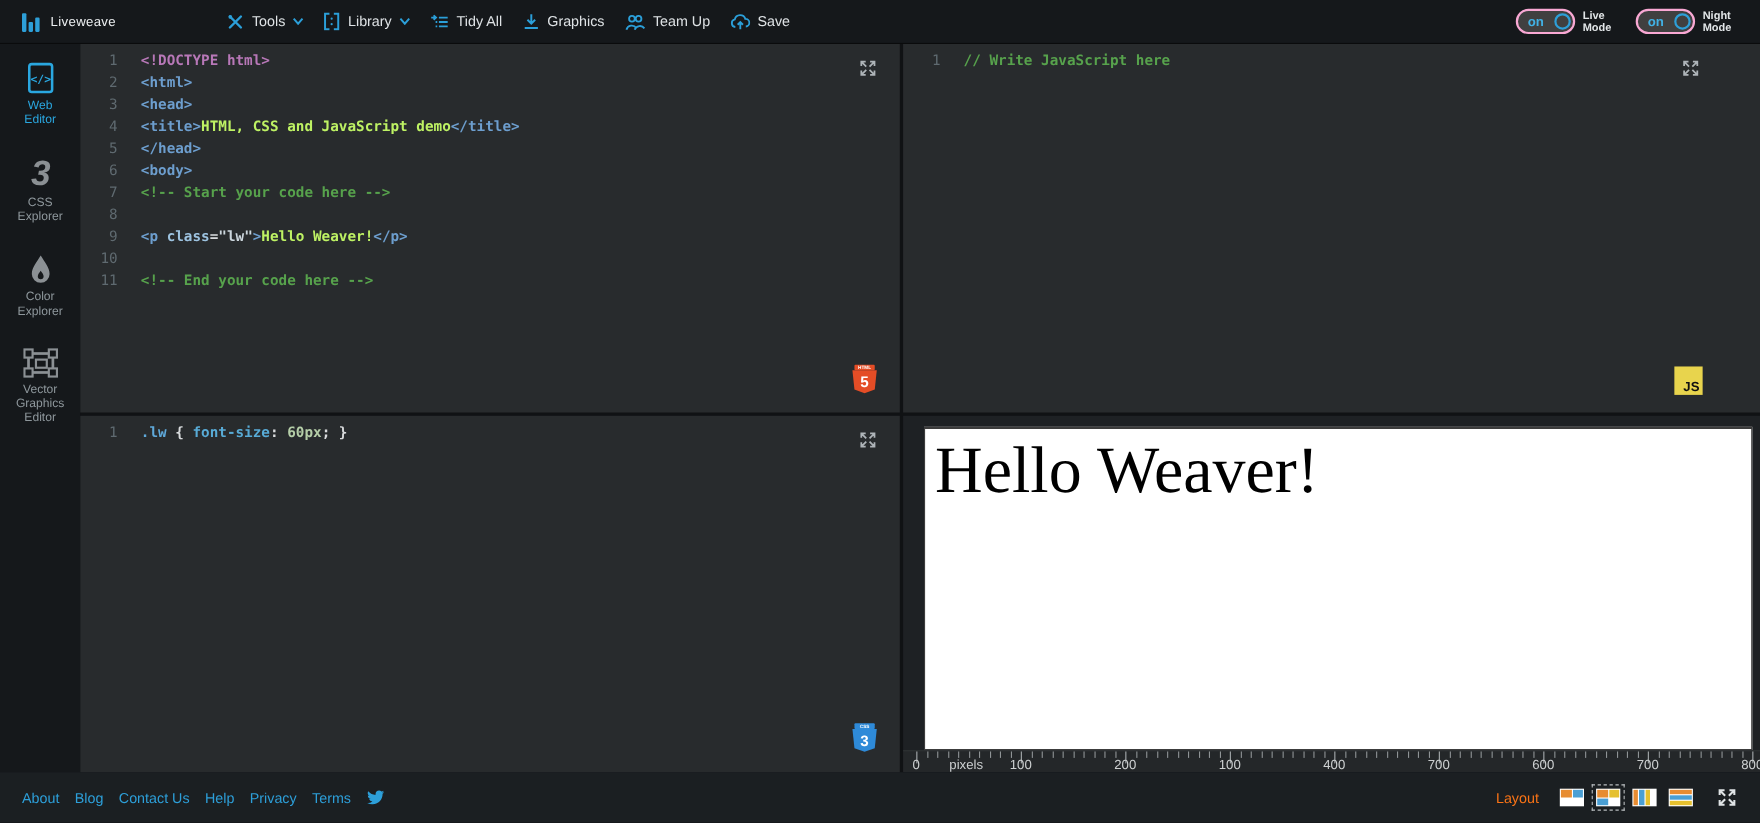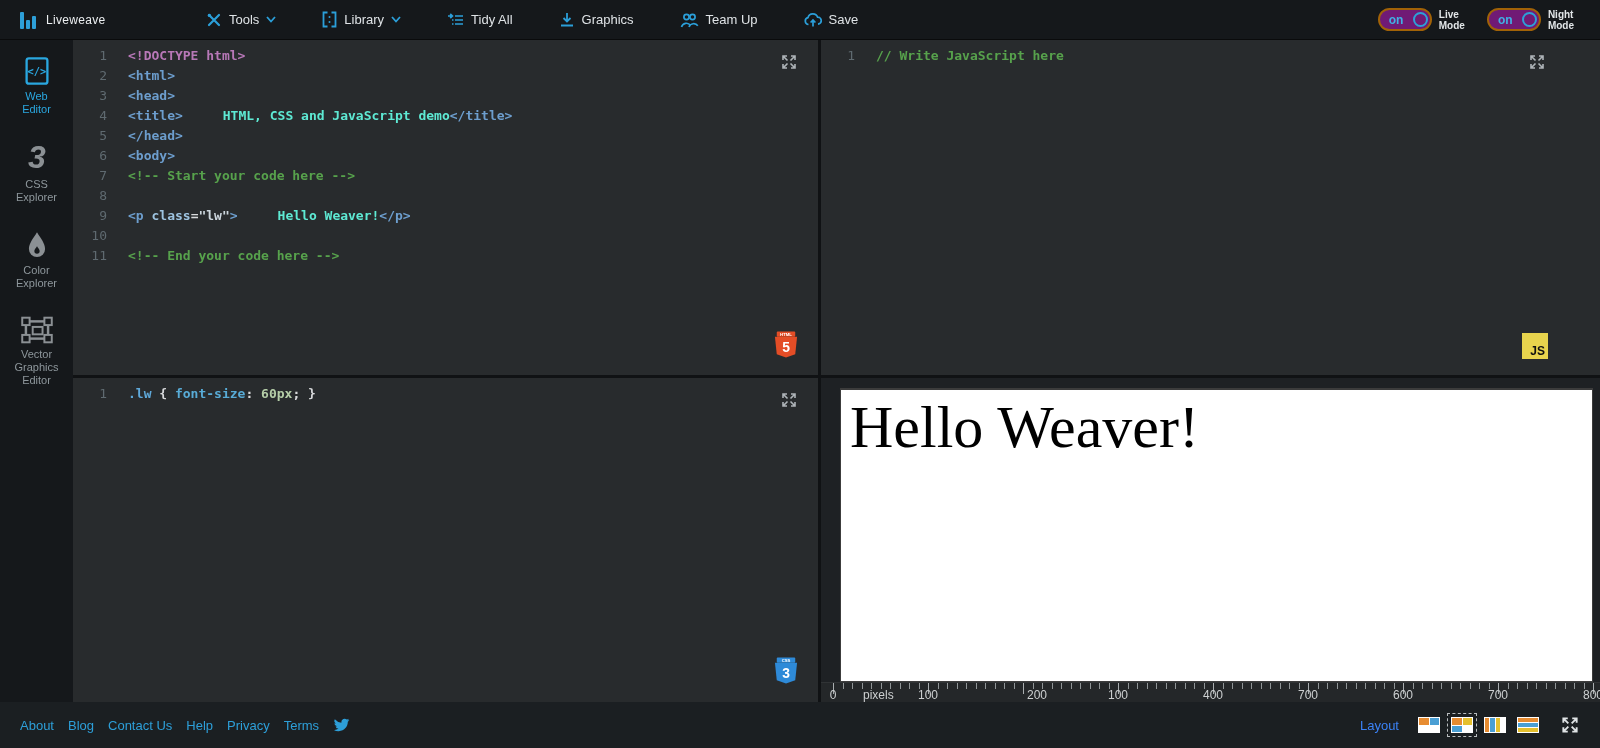--- a/index.html
+++ b/index.html
@@ -9,28 +9,28 @@
   .app { width:1600px; height:748px; display:flex; flex-direction:column; }
 
   
   .topbar { height:40px; background:#15181b; display:flex; align-items:center;
     flex:none; border-bottom:1px solid #0a0b0c; }
   .brand { display:flex; align-items:center; gap:10px; padding-left:20px; width:160px; cursor:pointer;}
   .logo { display:flex; align-items:flex-end; gap:2px; height:18px; }
   .logo i { display:block; width:4px; background:#2d9fd8; border-radius:1px; }
   .logo .b1{height:17px;} .logo .b2{height:9px;} .logo .b3{height:13px;}
   .brand-text { color:#eceff1; font-size:12px; font-weight:500; letter-spacing:.3px; }
-  .menu { display:flex; align-items:center; gap:46px; margin-left:46px; }
+  .menu { display:flex; align-items:center; gap:18px; margin-left:46px; }
   .menu-item { display:flex; align-items:center; gap:7px; color:#dfe3e6; font-size:13px;
     cursor:pointer; }
   .menu-item svg { display:block; }
   .toggles { margin-left:auto; display:flex; align-items:center; gap:22px; padding-right:26px; }
   .toggle-group { display:flex; align-items:center; gap:7px; cursor:pointer; }
-  .pill { width:54px; height:23px; border:2px solid #a16207; border-radius:12px;
-    background:#701a75; display:flex; align-items:center; }
+  .pill { width:54px; height:23px; border:2px solid #f9a8d4; border-radius:12px;
+    background:#404040; display:flex; align-items:center; }
   .pill .on-text { color:#41b1e4; font-size:12px; font-weight:bold; margin-left:9px; }
   .pill .knob { width:15px; height:15px; border:2px solid #2d9fd8; border-radius:50%;
     margin-left:auto; margin-right:2px; background:transparent; }
   .toggle-label { display:flex; flex-direction:column; color:#e2e6e8; font-size:10px;
     font-weight:bold; line-height:11px; }
 
   
   .main { flex:1; display:flex; min-height:0; }
   .sidebar { width:73px; background:#15181b; flex:none; display:flex; flex-direction:column;
     align-items:center; padding-top:16px; gap:26px; }
@@ -41,21 +41,21 @@
 
   .panels { flex:1; display:grid; grid-template-columns:745px 1fr; grid-template-rows:335px 1fr;
     gap:3px; background:#101214; min-width:0; }
   .panel { position:relative; overflow:hidden; }
   .editor { background:#282b2d; padding-top:6px;
     font-family:"DejaVu Sans Mono", monospace; font-size:13px; }
   .code-line { display:flex; height:20px; line-height:20px; }
   .ln { width:46px; flex:none; text-align:right; padding-right:12px; color:#5f6a70; }
   .code { white-space:pre; font-weight:bold; padding-left:9px; }
   .tk-doctype{color:#b878b8;} .tk-tag{color:#6d9ece;} .tk-comment{color:#57a24c;}
-  .tk-text{color:#5eead4;margin-left:40px;} .tk-attr{color:#9dc3e0;} .tk-punct{color:#d8dadc;}
+  .tk-text{color:#bef264;} .tk-attr{color:#9dc3e0;} .tk-punct{color:#d8dadc;}
   .tk-str{color:#ccd6dd;} .tk-selector{color:#5fa9da;} .tk-prop{color:#58abd6;}
   .tk-value{color:#b5cea8;}
   .expand-btn { position:absolute; top:13px; cursor:pointer; }
   .left-col .expand-btn { right:20px; }
   .right-col .expand-btn { right:54px; }
   .lang-badge { position:absolute; }
 
   
   .preview { background:#1e2124; display:flex; flex-direction:column; }
   .preview-white { flex:1; background:#ffffff; margin:10px 7px 0 19px;
@@ -69,21 +69,21 @@
   .tick-label { position:absolute; top:5px; transform:translateX(-50%); color:#cdd0d1;
     font-size:12px; }
   .unit-label { position:absolute; top:5px; color:#cdd0d1; font-size:12px; }
 
   
   .footer { height:46px; flex:none; background:#1b1f22; display:flex; align-items:center;
     padding:0 20px; }
   .footer-links { display:flex; align-items:center; gap:14px; }
   .footer-links a { color:#2d9fd9; font-size:13px; text-decoration:none; cursor:pointer; }
   .footer-right { margin-left:auto; display:flex; align-items:center; gap:11px; }
-  .layout-label { color:#3b82f6; font-size:13px; margin-right:8px; }
+  .layout-label { color:#f97316; font-size:13px; margin-right:8px; }
   .layout-icon { width:22px; height:16px; background:#ffffff; padding:1px; display:grid;
     gap:1px; cursor:pointer; }
   .layout-icon div { width:100%; height:100%; }
   .li-quad { grid-template-columns:1fr 1fr; grid-template-rows:1fr 1fr; }
   .li-cols { grid-template-columns:1fr 1fr 1fr 1fr; }
   .li-rows { grid-template-rows:1fr 1fr 1fr; }
   .layout-icon.selected { outline:1px dashed #b8bcbe; outline-offset:3px; }
   .c-o{background:#e78c31;} .c-b{background:#4a9fd4;} .c-y{background:#e5c02e;}
   .c-w{background:#ffffff;}
   .span2 { grid-column:1 / span 2; }
@@ -343,21 +343,21 @@
             <div class="tick" style="left: 116.5px;"></div>
             <div class="tick" style="left: 126px;"></div>
             <div class="tick" style="left: 135.5px;"></div>
             <div class="tick" style="left: 145px;"></div>
             <div class="tick" style="left: 154.5px;"></div>
             <div class="tick" style="left: 164px;"></div>
             <div class="tick" style="left: 173.5px;"></div>
             <div class="tick" style="left: 183px;"></div>
             <div class="tick" style="left: 192.5px;"></div>
             <div class="tick major" style="left: 202px;"></div>
-            <div class="tick-label" style="left: 216px;">200</div>
+            <div class="tick-label" style="left: 202px;">200</div>
             <div class="tick" style="left: 211.5px;"></div>
             <div class="tick" style="left: 221px;"></div>
             <div class="tick" style="left: 230.5px;"></div>
             <div class="tick" style="left: 240px;"></div>
             <div class="tick" style="left: 249.5px;"></div>
             <div class="tick" style="left: 259px;"></div>
             <div class="tick" style="left: 268.5px;"></div>
             <div class="tick" style="left: 278px;"></div>
             <div class="tick" style="left: 287.5px;"></div>
             <div class="tick major" style="left: 297px;"></div>

